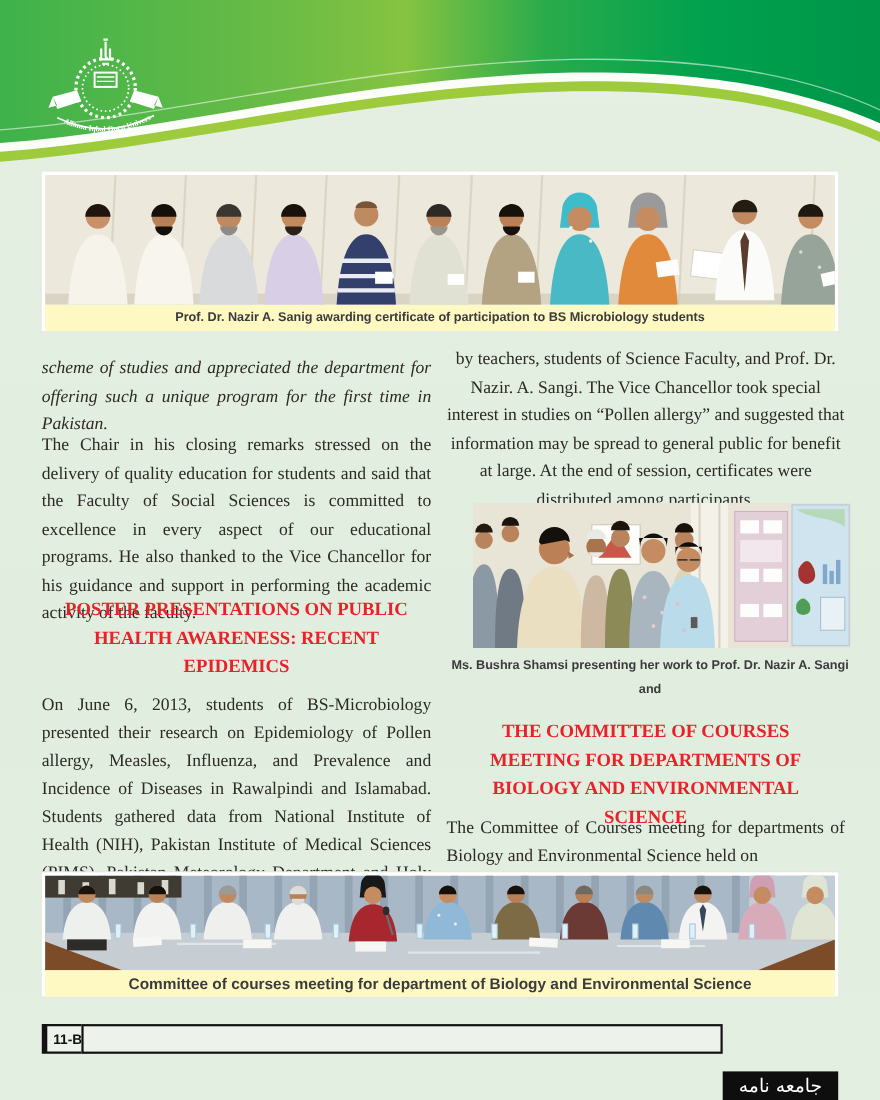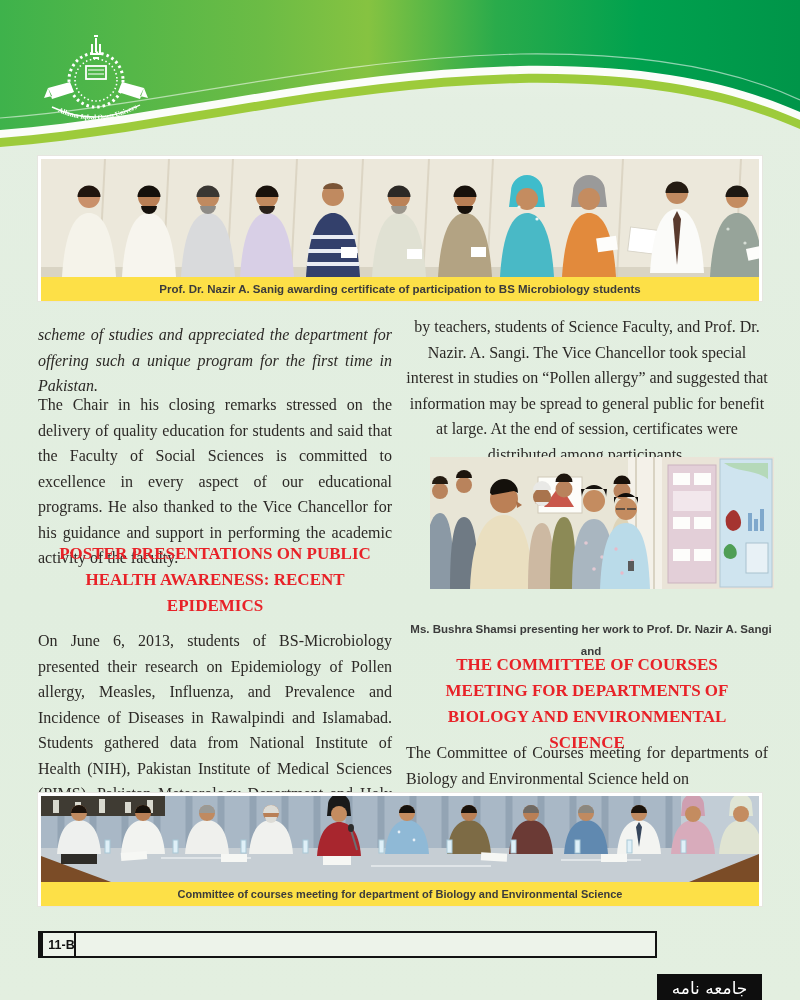--- a/index.html
+++ b/index.html
@@ -8,28 +8,28 @@
     background:linear-gradient(180deg,#eef5ec 0%,#e4efe2 10%,#e1eedf 60%,#e3efe0 100%);
     font-family:"Liberation Serif", serif;
   }
   
   .hdr{position:absolute;left:0;top:0;width:800px;height:165px;}
   
   .photo-frame{position:absolute;background:#ffffff;box-shadow:0 0 0 1px #e6e6e0;}
   .photo-frame svg{display:block;}
   .caption{
     font-family:"Liberation Sans", sans-serif; font-weight:bold;
-    color:#3b3b3b; text-align:center; background:#fde047;
+    color:#3b3b3b; text-align:center; background:#fef9c3;
   }
   .cap1{font-size:11.5px; line-height:24px; height:24px;}
-  .cap3{font-size:11px; line-height:24px; height:24px;}
+  .cap3{font-size:14px; line-height:24px; height:24px;}
   .cap2{
     position:absolute; left:408px; top:594px; width:366px;
     font-family:"Liberation Sans", sans-serif; font-weight:bold; font-size:11.5px;
-    color:#3b3b3b; text-align:center; line-height:22px; background:transparent;margin-top:24px;
+    color:#3b3b3b; text-align:center; line-height:22px; background:transparent;
   }
   
   .para{
     position:absolute; margin:0; font-size:16px; line-height:25.5px;
     color:#2c2926; text-align:justify;
   }
   .para.center{text-align:center;}
   .heading{
     position:absolute; margin:0; font-size:17px; line-height:26px;
     font-weight:bold; color:#e82228; text-align:center;

